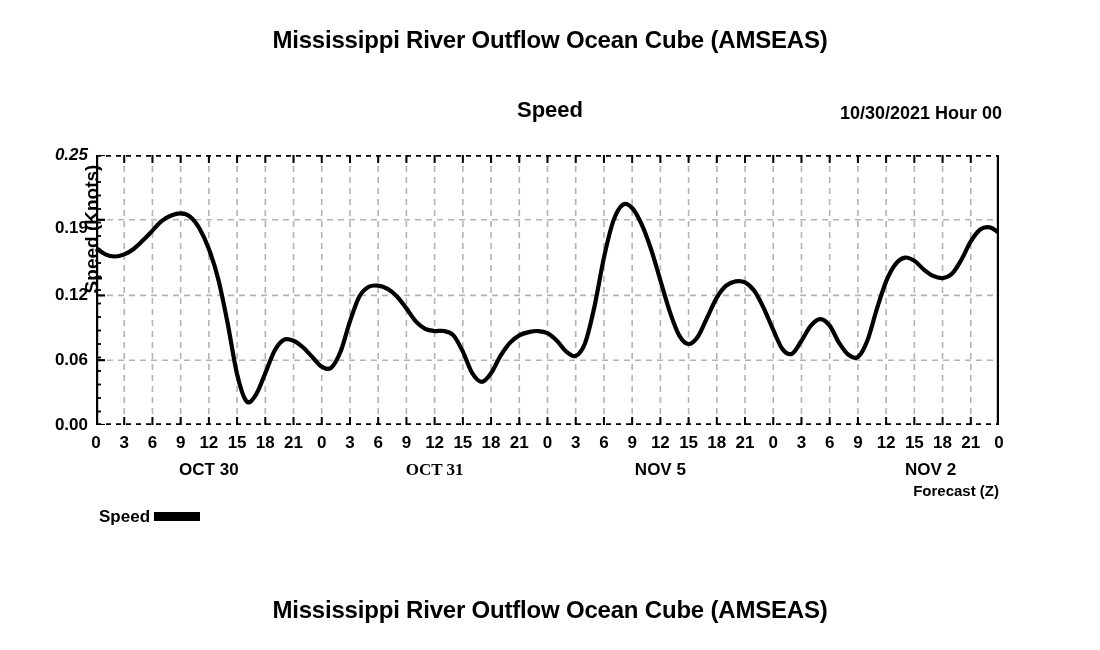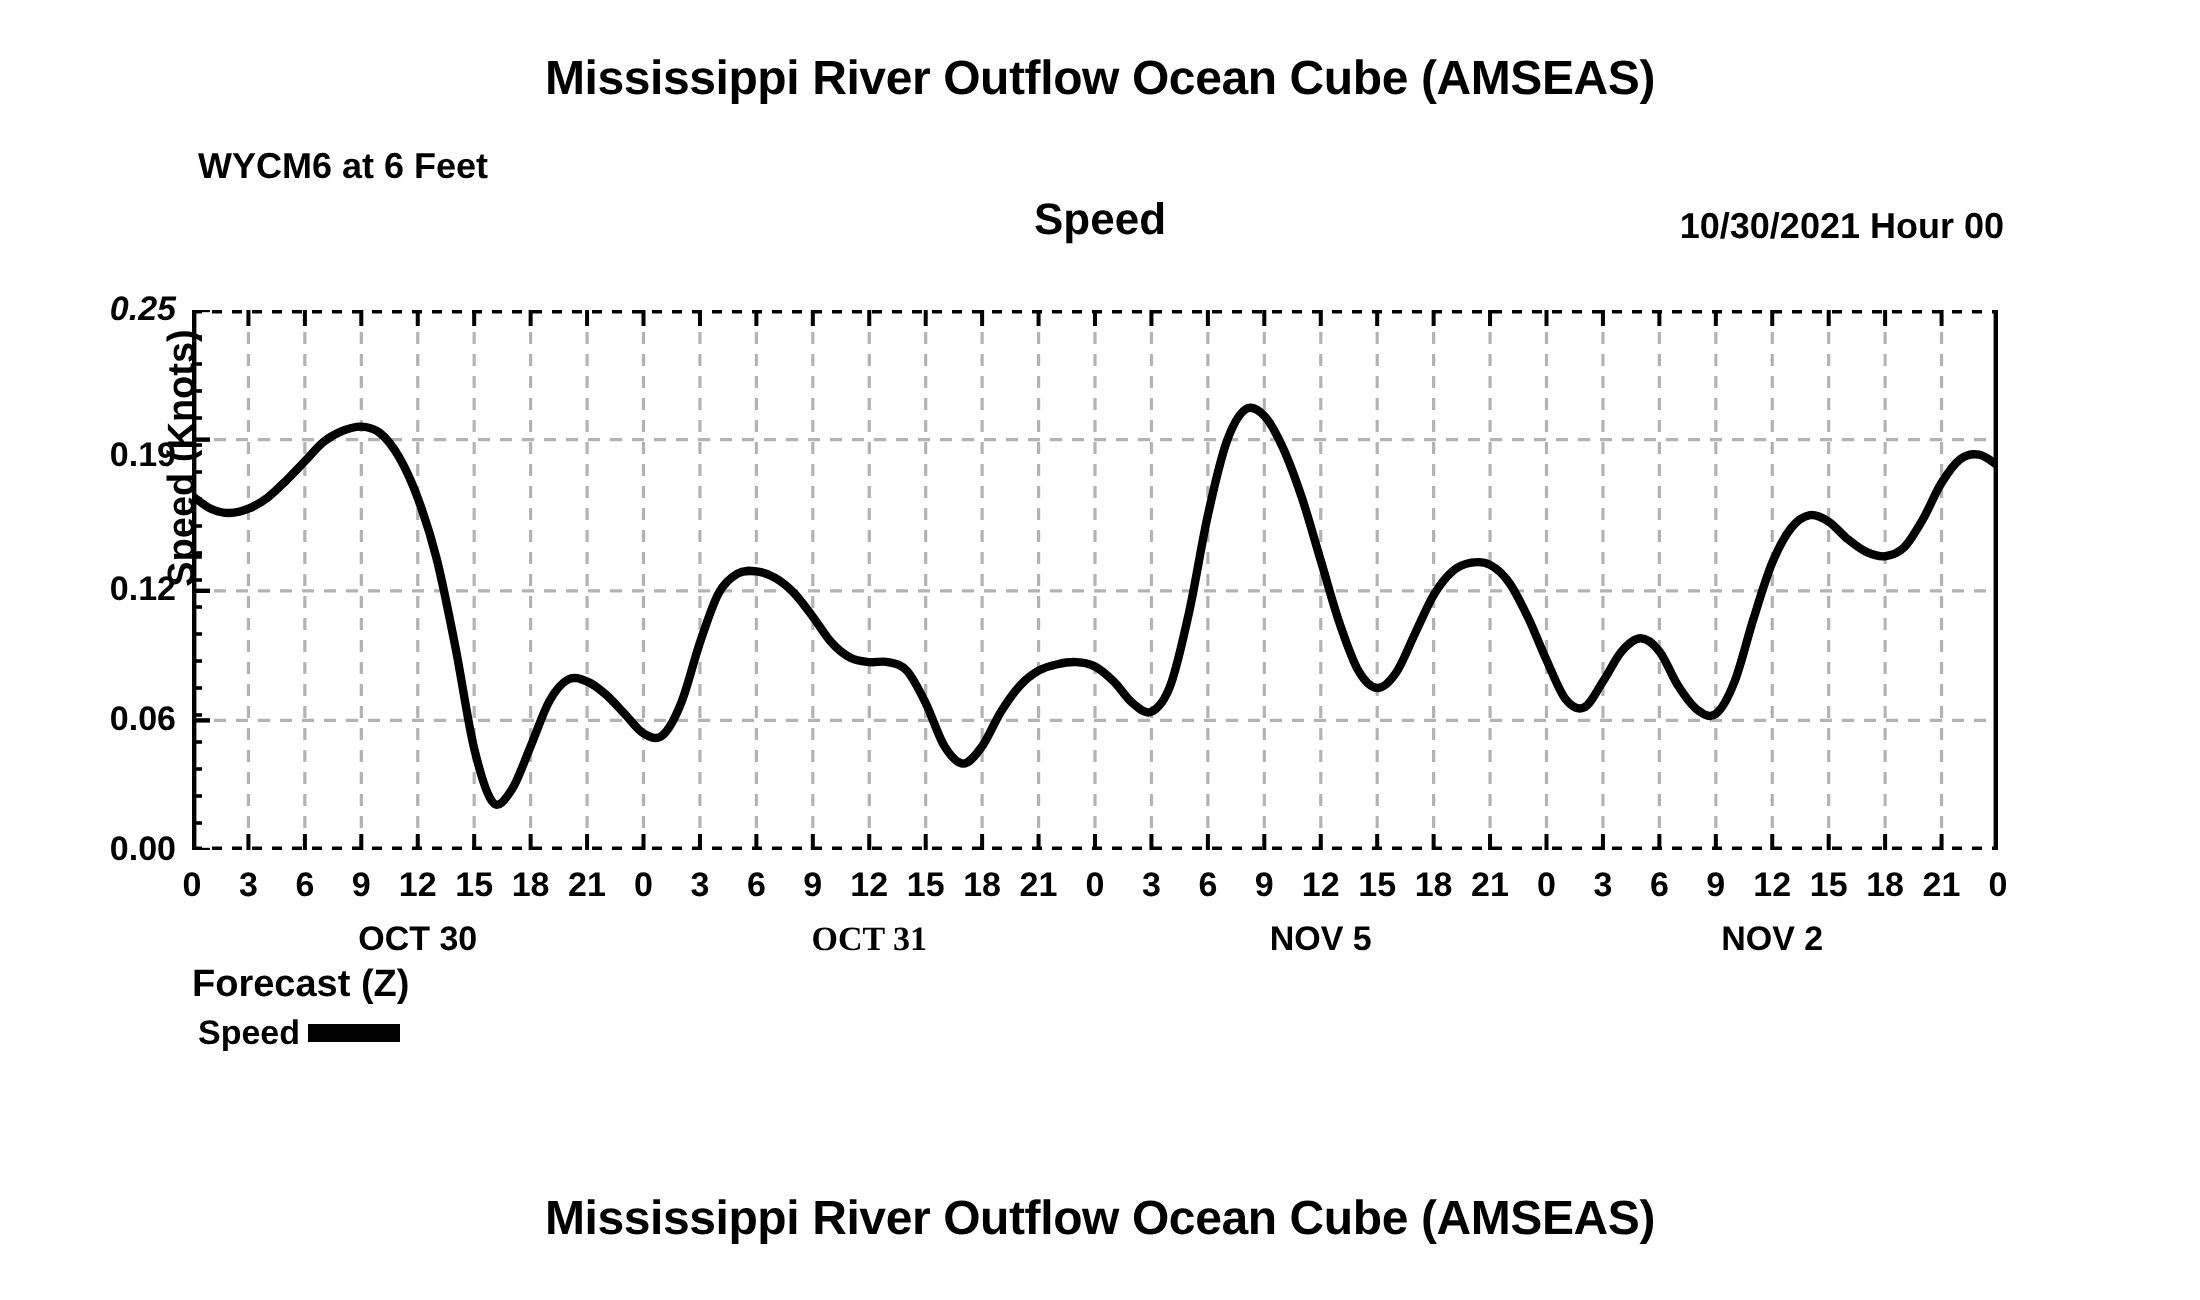--- a/index.html
+++ b/index.html
@@ -156,22 +156,22 @@
     font-size: 17px;
     font-weight: bold;
     line-height: 1;
   }
 
   #x-axis-title {
     position: absolute;
     left: 96px;
     top: 482px;
     width: 903px;
-    text-align: left;
-    font-size: 19px;
+    text-align: right;
+    font-size: 15px;
     font-weight: bold;
   }
 
   
   #legend {
     position: absolute;
     left: 99px;
     top: 508px;
     display: flex;
     align-items: center;
@@ -188,21 +188,20 @@
     background: #000000;
   }
 </style>
 </head>
 <body>
 
 <div class="page">
 
   <div id="main-title">Mississippi River Outflow Ocean Cube (AMSEAS)</div>
 
-  <div id="station-line">WYCM6 at 6 Feet</div>
   <div id="subtitle">Speed</div>
   <div id="run-time">10/30/2021 Hour 00</div>
 
   <div id="y-axis-title">Speed (Knots)</div>
   <div id="y-tick-labels">
       <div class="ytick-label" style="top: 261px;">0.00</div>
       <div class="ytick-label" style="top: 196.2px;">0.06</div>
       <div class="ytick-label" style="top: 131.4px;">0.12</div>
       <div class="ytick-label" style="top: 64px;">0.19</div>
       <div class="ytick-label" style="top: -9px; font-style: italic;">0.25</div>
@@ -386,21 +385,21 @@
       <div class="xtick-label" style="left: 790.125px;">12</div>
       <div class="xtick-label" style="left: 818.344px;">15</div>
       <div class="xtick-label" style="left: 846.562px;">18</div>
       <div class="xtick-label" style="left: 874.781px;">21</div>
       <div class="xtick-label" style="left: 903px;">0</div>
     </div>
   <div id="x-day-labels">
       <div class="xday-label" style="left: 112.875px;">OCT 30</div>
       <div class="xday-label" style="left: 338.625px; font-family: Liberation Serif, serif;">OCT 31</div>
       <div class="xday-label" style="left: 564.375px;">NOV 5</div>
-      <div class="xday-label" style="left: 790.125px;">NOV 2</div>
+      <div class="xday-label" style="left: 790.125px; text-align: right;">NOV 2</div>
     </div>
   <div id="x-axis-title">Forecast (Z)</div>
 
   <div id="legend">
     <span id="legend-label">Speed</span>
     <span id="legend-swatch" style="background: rgb(0, 0, 0);"></span>
   </div>
 
   <div id="bottom-title">Mississippi River Outflow Ocean Cube (AMSEAS)</div>
 

